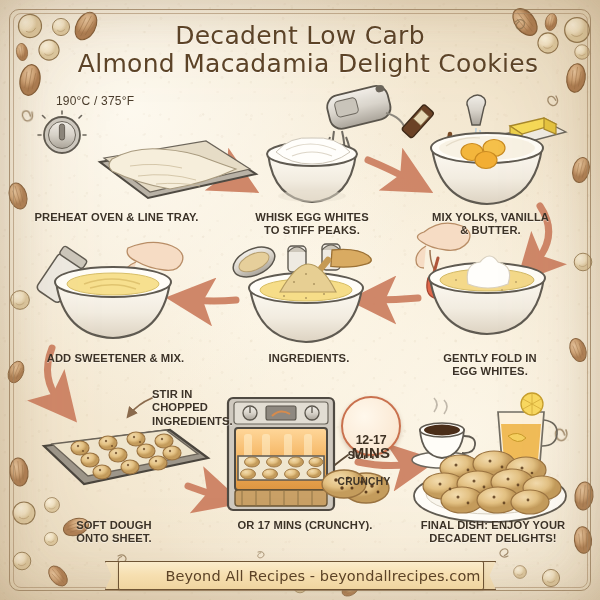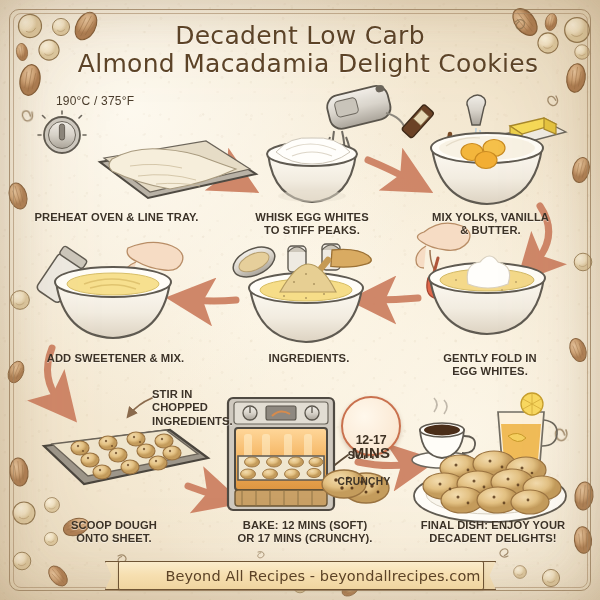--- a/index.html
+++ b/index.html
@@ -631,26 +631,25 @@
     <div>EGG WHITES.</div>
   </div>
 
   <div class="cap" style="left:152px;top:388px;width:108px;text-align:left;">
     <div>STIR IN</div>
     <div>CHOPPED</div>
     <div>INGREDIENTS.</div>
   </div>
 
   <div class="cap" style="left:30px;top:519px;width:168px;">
-    <div>SCOOP DOUGH</div>
+    <div>SOFT DOUGH</div>
     <div>ONTO SHEET.</div>
   </div>
 
   <div class="cap" style="left:210px;top:519px;width:190px;">
-    <div>BAKE: 12 MINS (SOFT)</div>
     <div>OR 17 MINS (CRUNCHY).</div>
   </div>
 
   <div class="cap" style="left:404px;top:519px;width:178px;">
     <div>FINAL DISH: ENJOY YOUR</div>
     <div>DECADENT DELIGHTS!</div>
   </div>
 
   <div class="tiny" style="left:332px;top:450px;width:60px;">SOFT</div>
   <div class="tiny" style="left:324px;top:476px;width:80px;">CRUNCHY</div>

